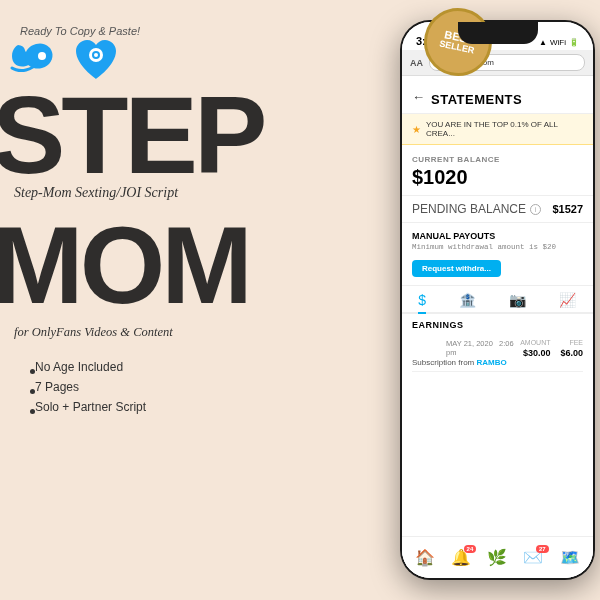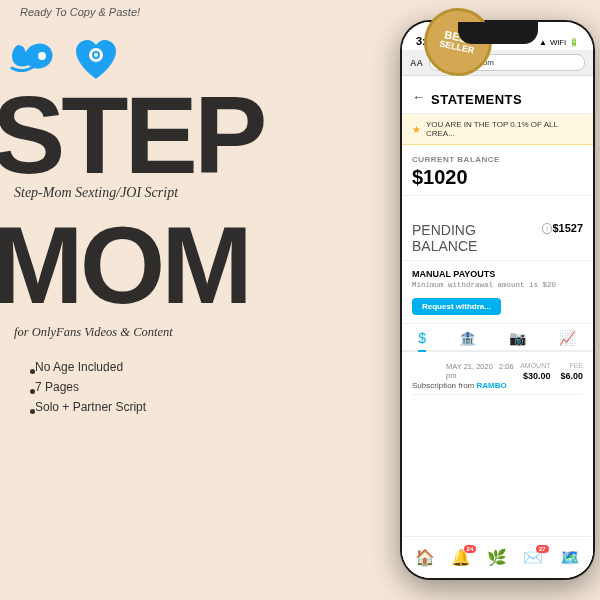--- a/index.html
+++ b/index.html
@@ -16,21 +16,21 @@
     .left-section {
       position: absolute;
       left: 0;
       top: 0;
       width: 310px;
       height: 600px;
     }
 
     .ready-text {
       position: absolute;
-      top: 6px;
+      top: 25px;
       left: 20px;
       font-size: 11px;
       color: #555;
       font-style: italic;
     }
 
     .icons-row {
       position: absolute;
       top: 35px;
       left: 10px;
@@ -330,24 +330,23 @@
       justify-content: space-between;
     }
 
     .pending-left {
       display: flex;
       align-items: center;
       gap: 4px;
     }
 
     .pending-label {
-      font-size: 14px;
+      font-size: 12px;
       color: #555;
       font-weight: 500;
-      margin-top: 20px;
     }
 
     .info-circle {
       width: 11px;
       height: 11px;
       border-radius: 50%;
       border: 1px solid #aaa;
       display: flex;
       align-items: center;
       justify-content: center;
@@ -621,20 +620,21 @@
         </div>
 
         <div class="nav-tabs">
           <div class="nav-tab active">$</div>
           <div class="nav-tab">🏦</div>
           <div class="nav-tab">📷</div>
           <div class="nav-tab">📈</div>
         </div>
 
         <div class="earnings-section">
+          <div class="earnings-title">EARNINGS</div>
 
           <div class="earnings-row">
             <div>
               <div class="earnings-date">
                 <span>MAY 21, 2020</span> &nbsp;
                 <span>2:06 pm</span>
               </div>
               <div class="earnings-desc">
                 <span>Subscription from</span> <span class="from">RAMBO</span>
               </div>

